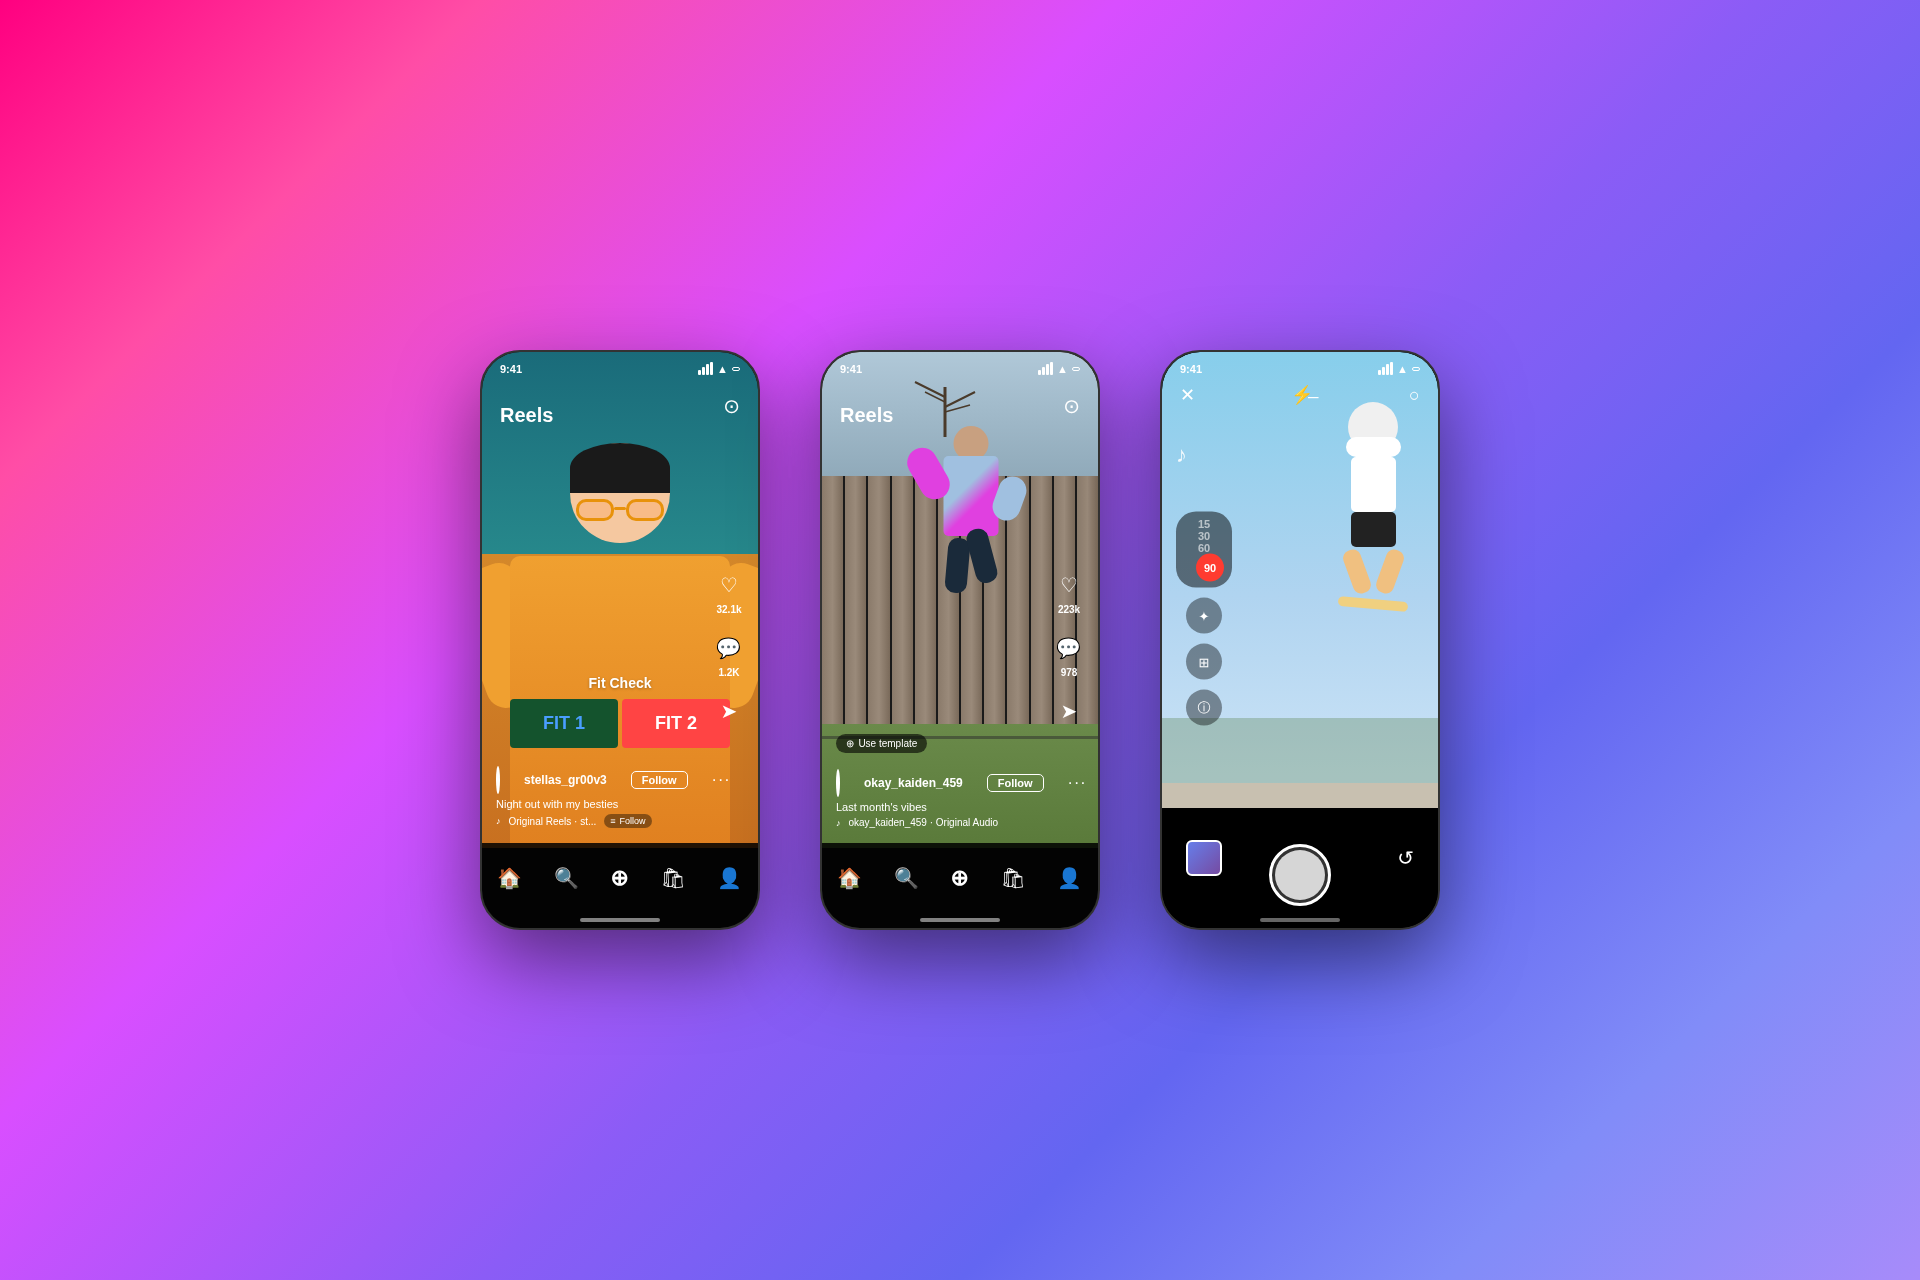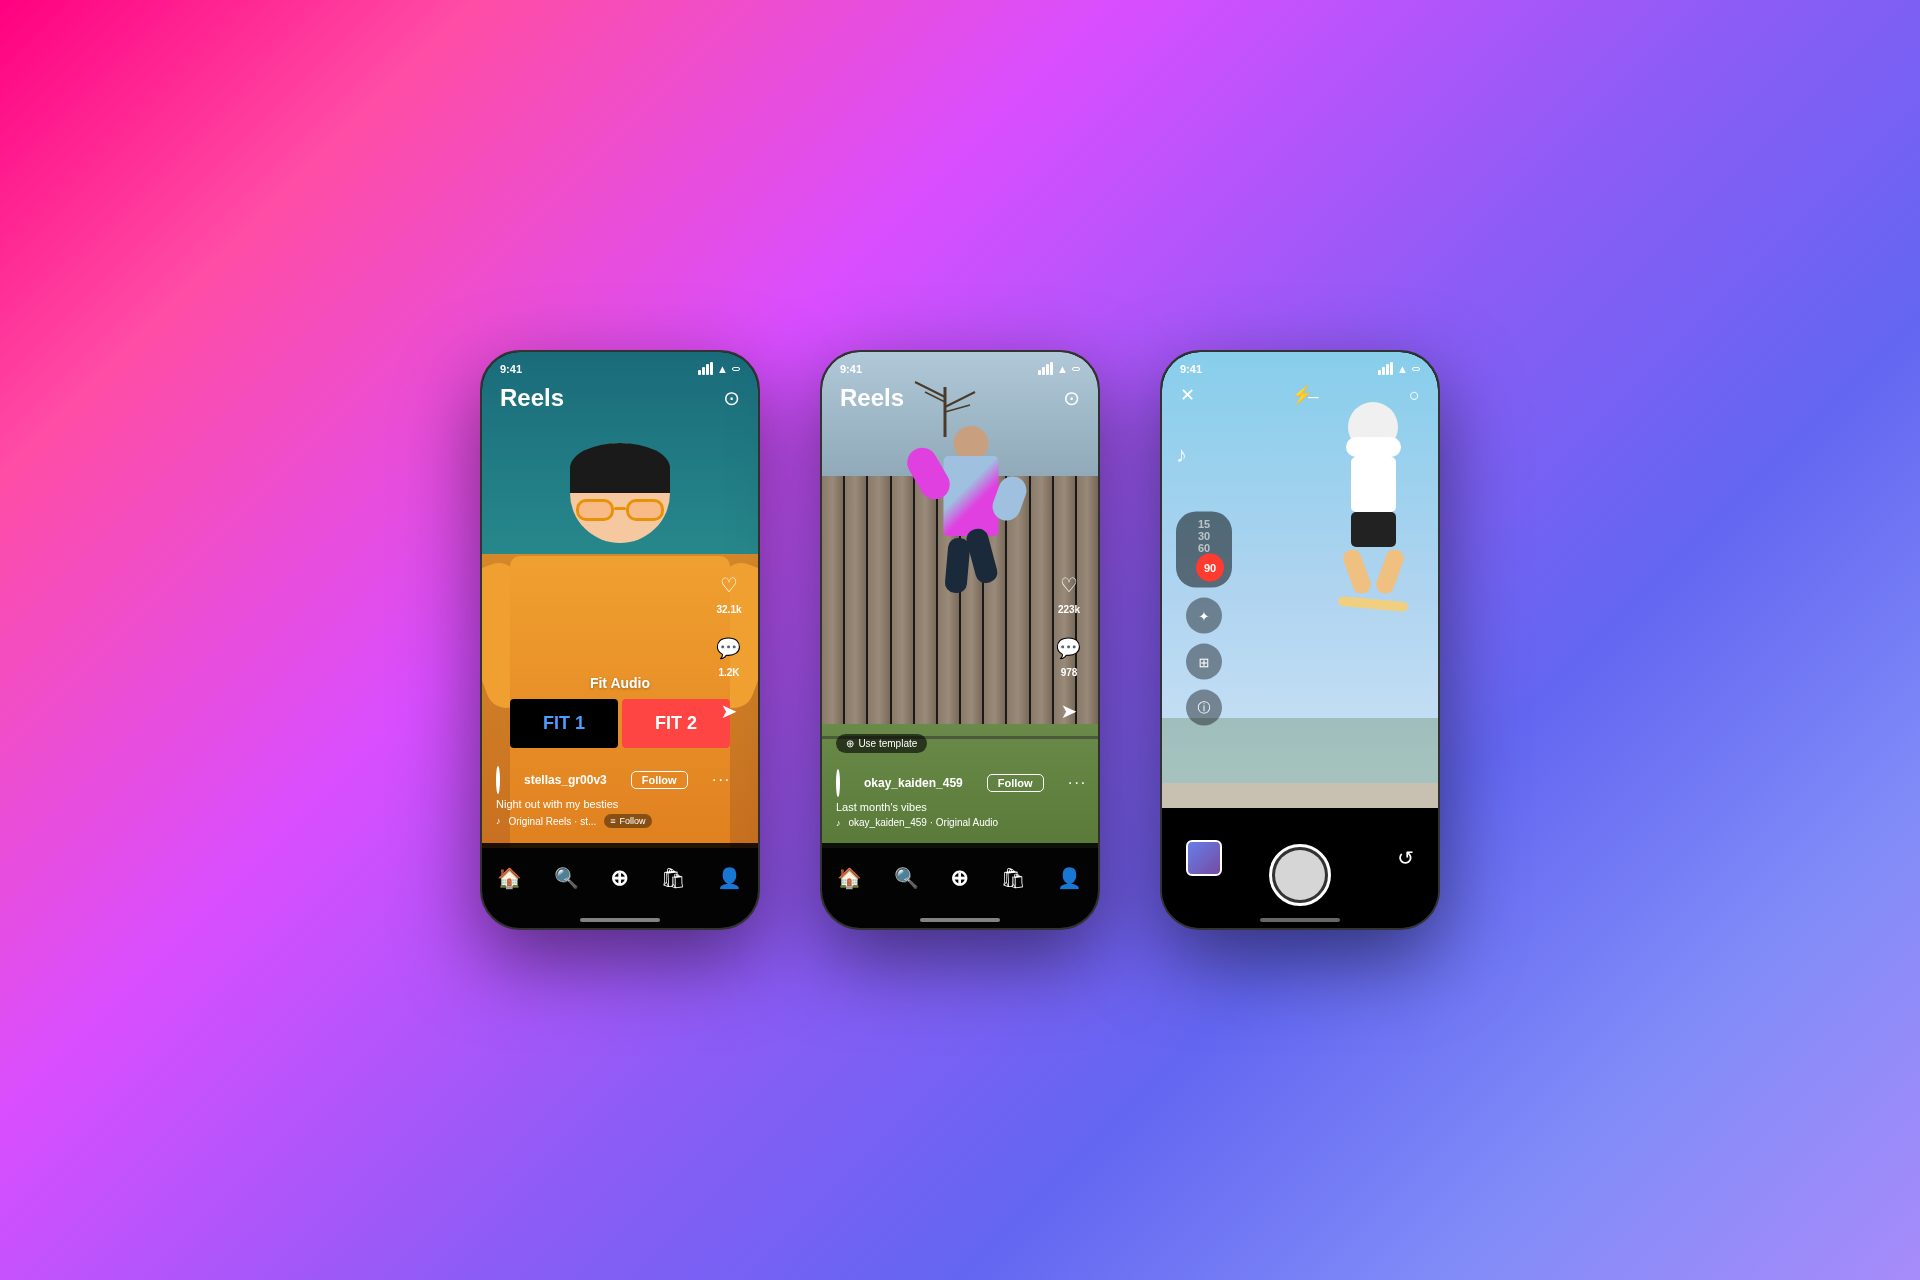--- a/index.html
+++ b/index.html
@@ -89,22 +89,23 @@
       right: 0;
       display: flex;
       justify-content: space-between;
       align-items: center;
       padding: 4px 18px;
       z-index: 10;
     }
 
     .reels-title {
       color: white;
-      font-size: 24px;
+      font-size: 20px;
       font-weight: 700;
+      margin-top: 20px;
     }
 
     .camera-icon {
       color: white;
       font-size: 20px;
     }
 
     
     .fit-check-overlay {
       position: absolute;
@@ -133,21 +134,21 @@
       flex: 1;
       padding: 14px 8px;
       font-size: 18px;
       font-weight: 800;
       border: none;
       cursor: pointer;
       border-radius: 4px;
     }
 
     .fit-btn-1 {
-      background: #000000;
+      background: #14532d;
       color: #4a9eff;
     }
 
     .fit-btn-2 {
       background: #ff4444;
       color: white;
     }
 
     
     .right-icons {
@@ -518,21 +519,21 @@
         <span style="font-size:9px;border:1.5px solid white;padding:1px 3px;border-radius:2px;">  </span>
       </div>
     </div>
 
     <div class="app-header">
       <span class="reels-title">Reels</span>
       <span class="camera-icon">⊙</span>
     </div>
 
     <div class="fit-check-overlay">
-      <div class="fit-check-label">Fit Audio</div>
+      <div class="fit-check-label">Fit Check</div>
       <div class="fit-buttons">
         <button class="fit-btn fit-btn-1">FIT 1</button>
         <button class="fit-btn fit-btn-2">FIT 2</button>
       </div>
     </div>
 
     <div class="right-icons">
       <div class="icon-group">
         <div class="icon-circle">♡</div>
         <span class="icon-count">32.1k</span>

